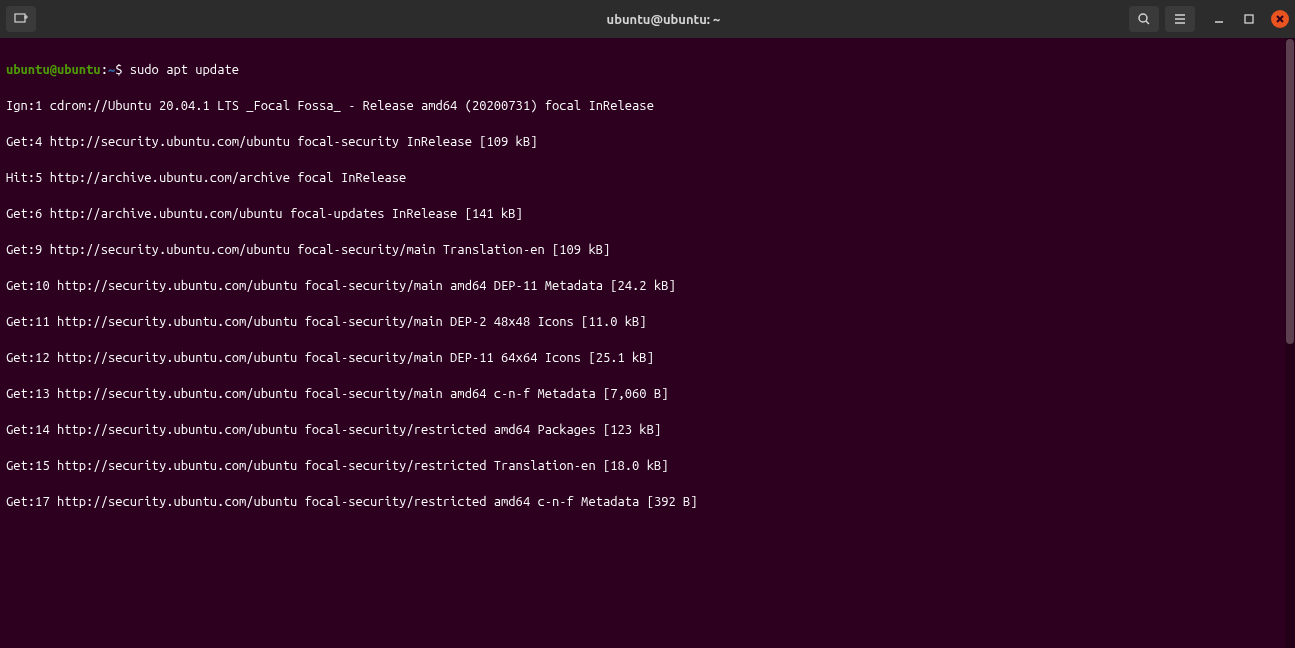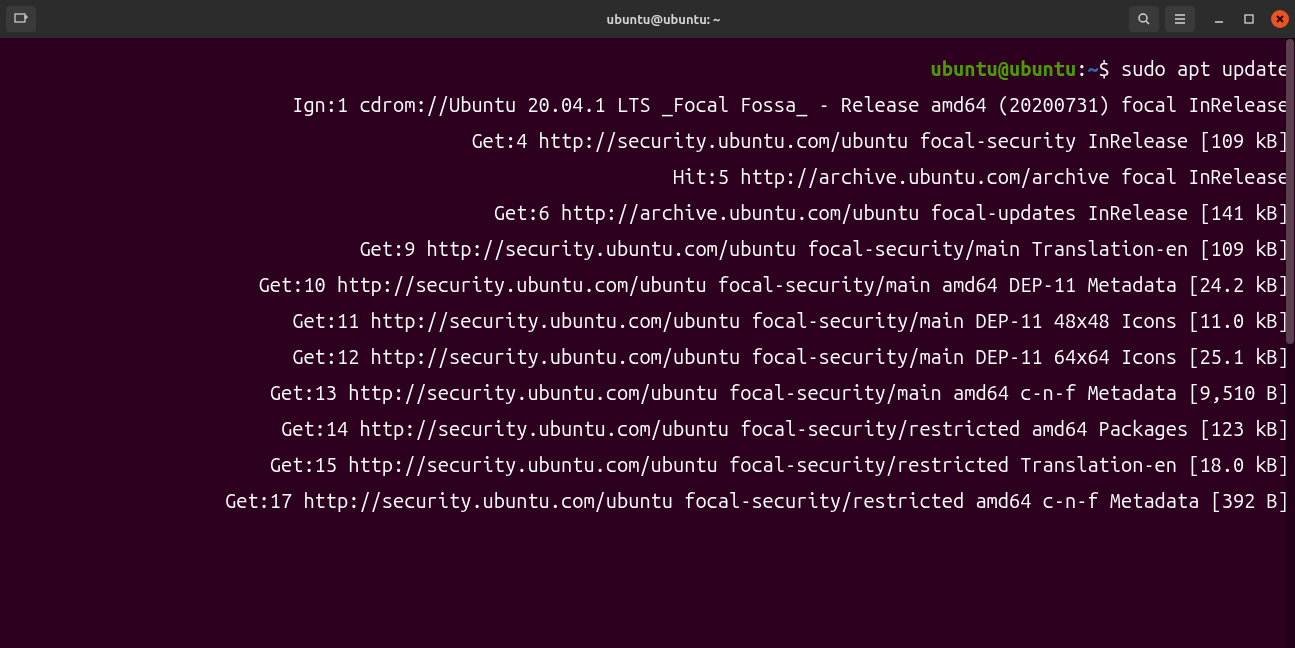--- a/index.html
+++ b/index.html
@@ -81,27 +81,26 @@
       border-radius: 50%;
     }
     .window-control.close svg {
       width: 8px;
       height: 8px;
       stroke: #2c001e;
       stroke-width: 2;
     }
     .terminal-content {
       padding: 4px 6px;
-      font-size: 20px;
+      font-size: 13px;
       line-height: 18px;
       white-space: pre;
       height: calc(100% - 38px);
       overflow: hidden;
       position: relative;
-      text-align: right;
     }
     .scrollbar {
       position: absolute;
       right: 0;
       top: 0;
       width: 10px;
       height: 100%;
       background: rgba(0,0,0,0.2);
     }
     .scrollbar-thumb {
@@ -177,23 +176,23 @@
 </div>
 
 <div class="terminal-content">
 <span class="line"><span class="prompt-user">ubuntu@ubuntu</span><span class="prompt-white">:</span><span class="prompt-path">~</span><span class="prompt-white">$</span> <span>sudo apt update</span></span>
 <span class="line">Ign:1 cdrom://Ubuntu 20.04.1 LTS _Focal Fossa_ - Release amd64 (20200731) focal InRelease</span>
 <span class="line">Get:4 http://security.ubuntu.com/ubuntu focal-security InRelease [109 kB]</span>
 <span class="line">Hit:5 http://archive.ubuntu.com/archive focal InRelease</span>
 <span class="line">Get:6 http://archive.ubuntu.com/ubuntu focal-updates InRelease [141 kB]</span>
 <span class="line">Get:9 http://security.ubuntu.com/ubuntu focal-security/main Translation-en [109 kB]</span>
 <span class="line">Get:10 http://security.ubuntu.com/ubuntu focal-security/main amd64 DEP-11 Metadata [24.2 kB]</span>
-<span class="line">Get:11 http://security.ubuntu.com/ubuntu focal-security/main DEP-11 48x48 Icons [11.0 kB]</span>
+<span class="line">Get:11 http://security.ubuntu.com/ubuntu focal-security/main DEP-2 48x48 Icons [11.0 kB]</span>
 <span class="line">Get:12 http://security.ubuntu.com/ubuntu focal-security/main DEP-11 64x64 Icons [25.1 kB]</span>
-<span class="line">Get:13 http://security.ubuntu.com/ubuntu focal-security/main amd64 c-n-f Metadata [9,510 B]</span>
+<span class="line">Get:13 http://security.ubuntu.com/ubuntu focal-security/main amd64 c-n-f Metadata [7,060 B]</span>
 <span class="line">Get:14 http://security.ubuntu.com/ubuntu focal-security/restricted amd64 Packages [123 kB]</span>
 <span class="line">Get:15 http://security.ubuntu.com/ubuntu focal-security/restricted Translation-en [18.0 kB]</span>
 <span class="line">Get:17 http://security.ubuntu.com/ubuntu focal-security/restricted amd64 c-n-f Metadata [392 B]</span>
 
 
 
 
 
 
 

